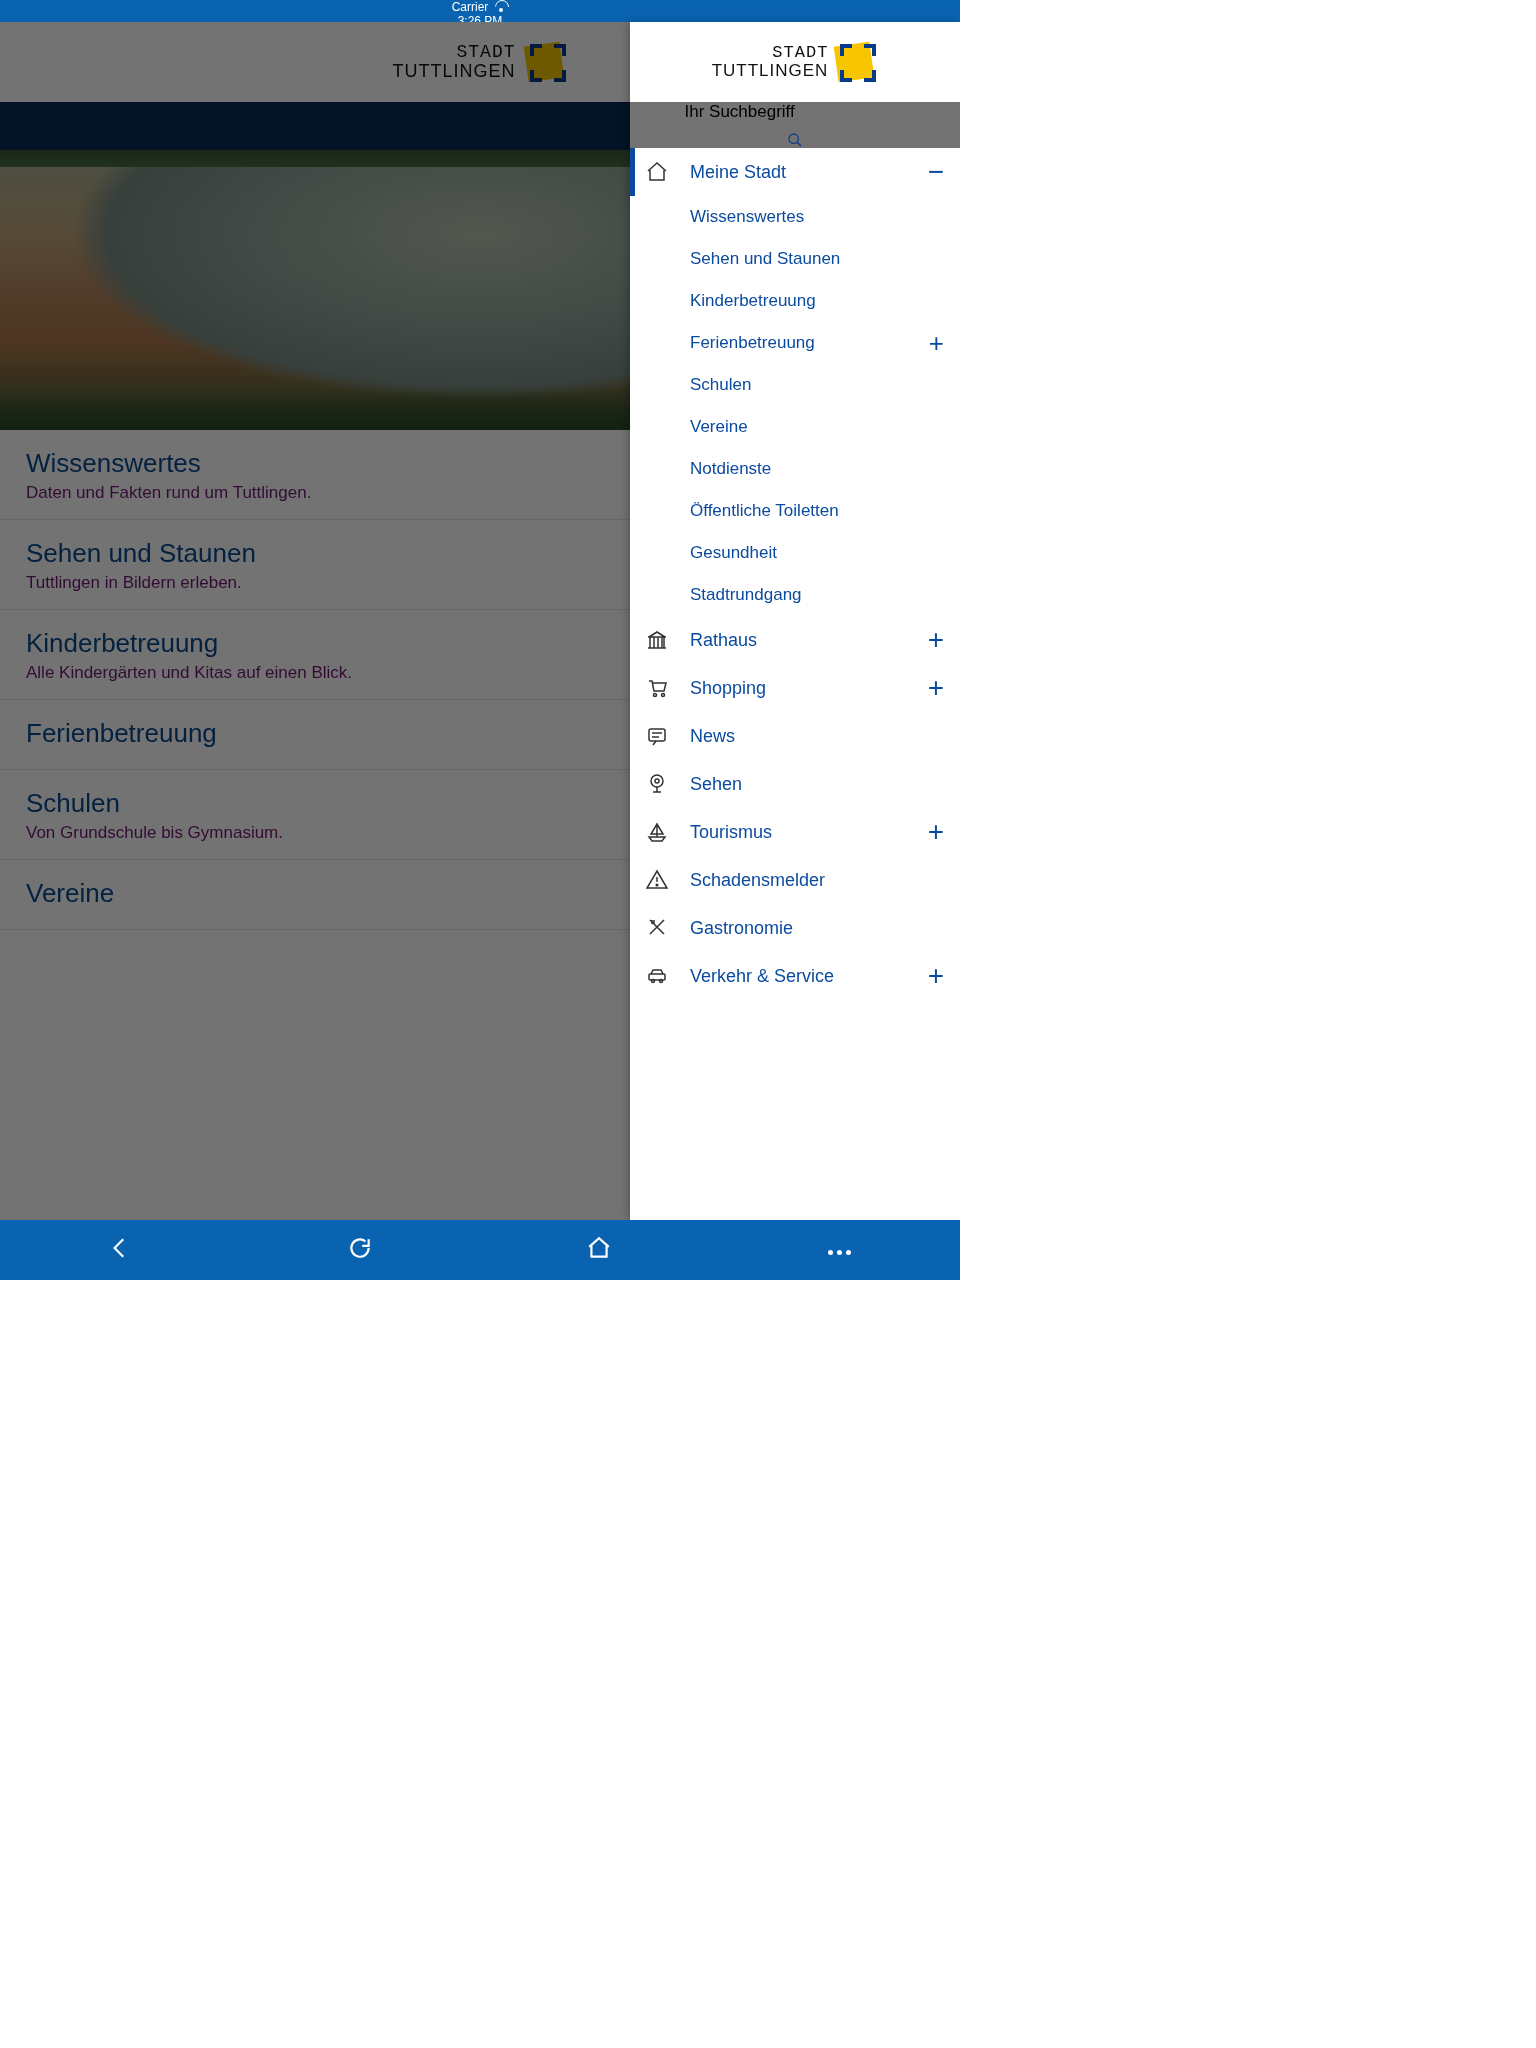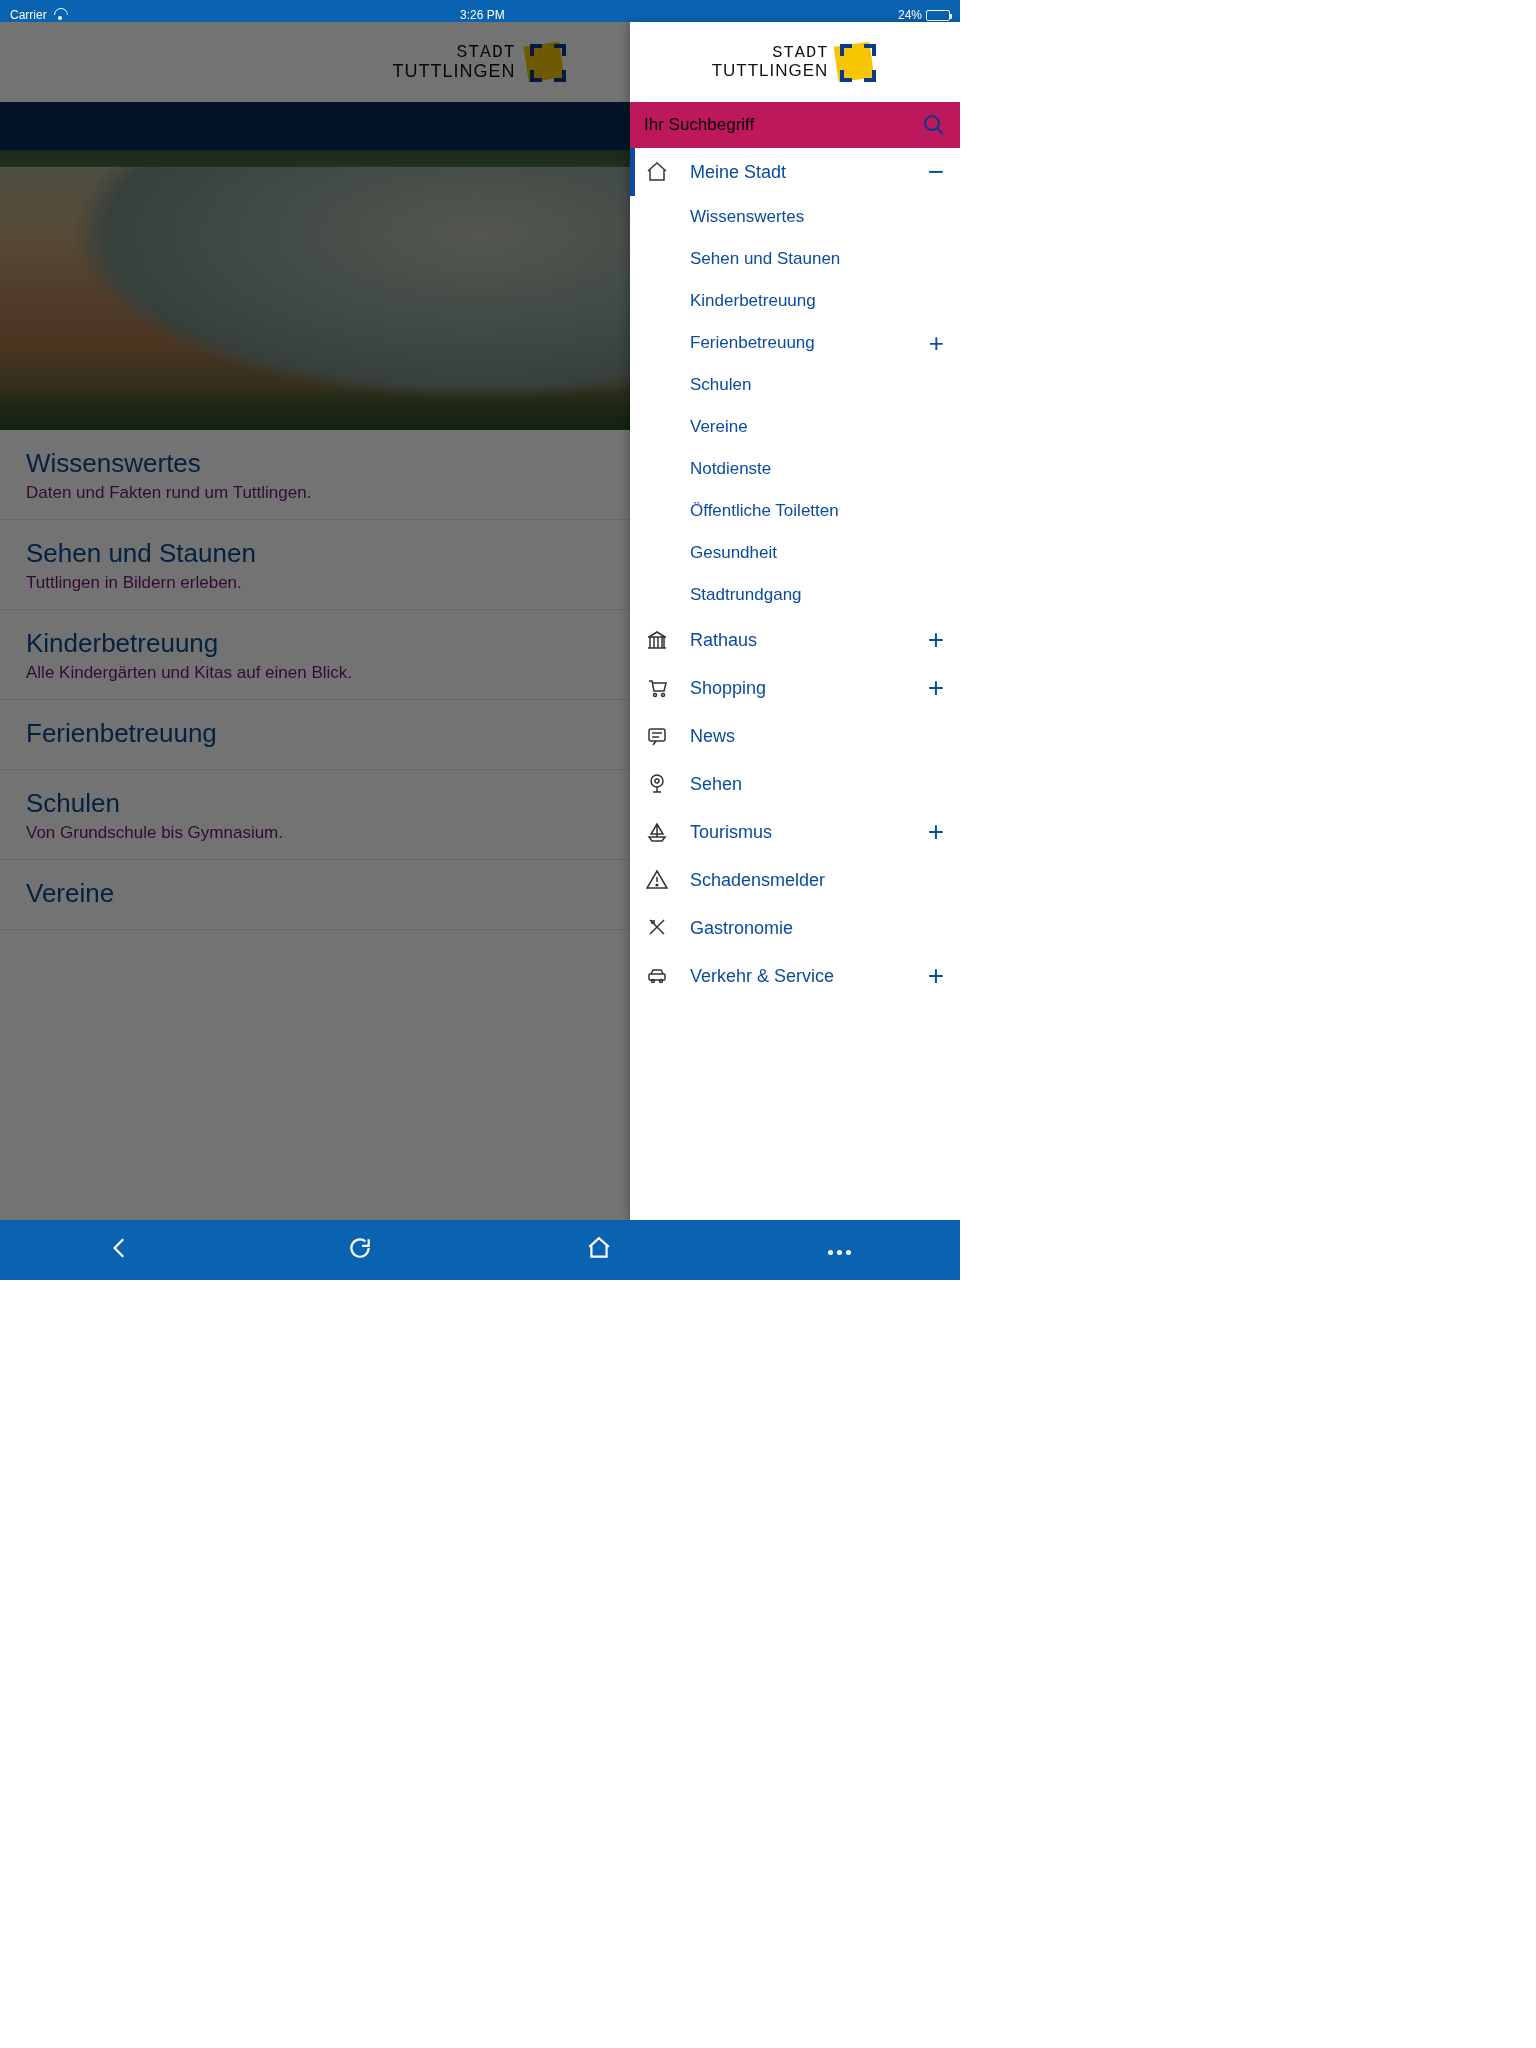--- a/index.html
+++ b/index.html
@@ -5,21 +5,21 @@
 * { margin: 0; padding: 0; box-sizing: border-box; }
 body {
   font-family: -apple-system, "Helvetica Neue", Arial, sans-serif;
   width: 960px; height: 1280px;
   overflow: hidden; position: relative;
   background: #fff;
 }
 .status-bar {
   height: 30px; background: #0a63b1; color: #fff;
   display: flex; align-items: center; justify-content: space-between;
-  padding: 0 10px; font-size: 12px; font-weight: 500;
+  padding: 0 10px; font-size: 12px; font-weight: 500; flex-direction: column;
 }
 .status-left { display: flex; align-items: center; gap: 6px; }
 .status-right { display: flex; align-items: center; gap: 4px; }
 .wifi-arc { display:inline-block; width:14px; height:10px; position:relative; }
 .wifi-arc::before { content:""; position:absolute; bottom:0; left:5px; width:4px; height:4px; background:#fff; border-radius:50%; }
 .wifi-arc::after { content:""; position:absolute; bottom:-2px; left:1px; width:12px; height:12px; border:1.5px solid #fff; border-radius:50%; clip-path: polygon(0 0, 100% 0, 100% 50%, 0 50%); }
 .battery { width: 24px; height: 11px; border: 1px solid #fff; border-radius: 2px; position: relative; }
 .battery::after { content:""; position:absolute; right:-3px; top:3px; width:2px; height:5px; background:#fff; border-radius:0 1px 1px 0; }
 .battery-fill { background:#fff; height:100%; width:100%; }
 
@@ -78,22 +78,22 @@
 
 
 .side-menu {
   position:absolute; top:22px; right:0; width:330px; bottom:60px;
   background:#fff; z-index:10; overflow-y:auto;
   box-shadow: -2px 0 8px rgba(0,0,0,0.25);
 }
 .side-logo { height:80px; display:flex; align-items:center; justify-content:center; gap:6px; }
 .side-menu .logo-text { font-size:17px; }
 .search-bar {
-  background:#be185d; height:46px; display:flex; align-items:center;
-  padding: 0 14px; gap:10px;
+  background:#737373; height:46px; display:flex; align-items:center;
+  padding: 0 14px; gap:10px;flex-direction:column;
 }
 .search-bar input {
   flex:1; background:transparent; border:none; font-size:17px; color:#000; outline:none;
 }
 .search-bar input::placeholder { color:#000; }
 .search-bar svg { stroke:#0a3a8a; stroke-width:2; fill:none; }
 
 .menu-list { }
 .menu-item {
   display:flex; align-items:center; height:48px; padding: 0 16px 0 12px;

